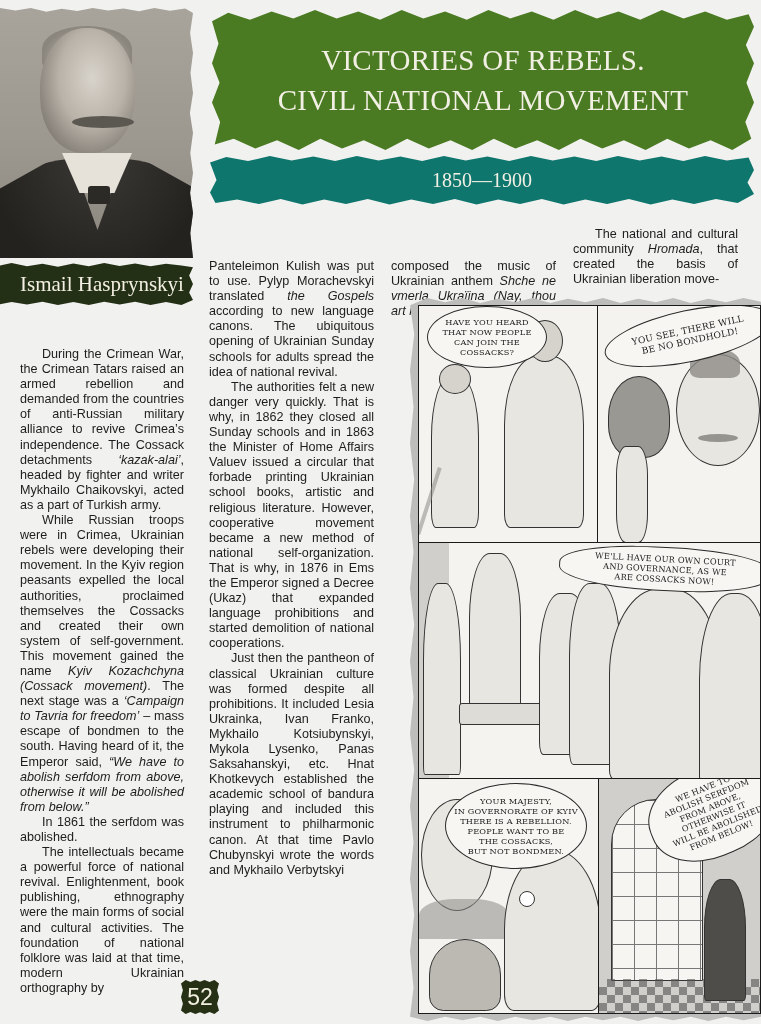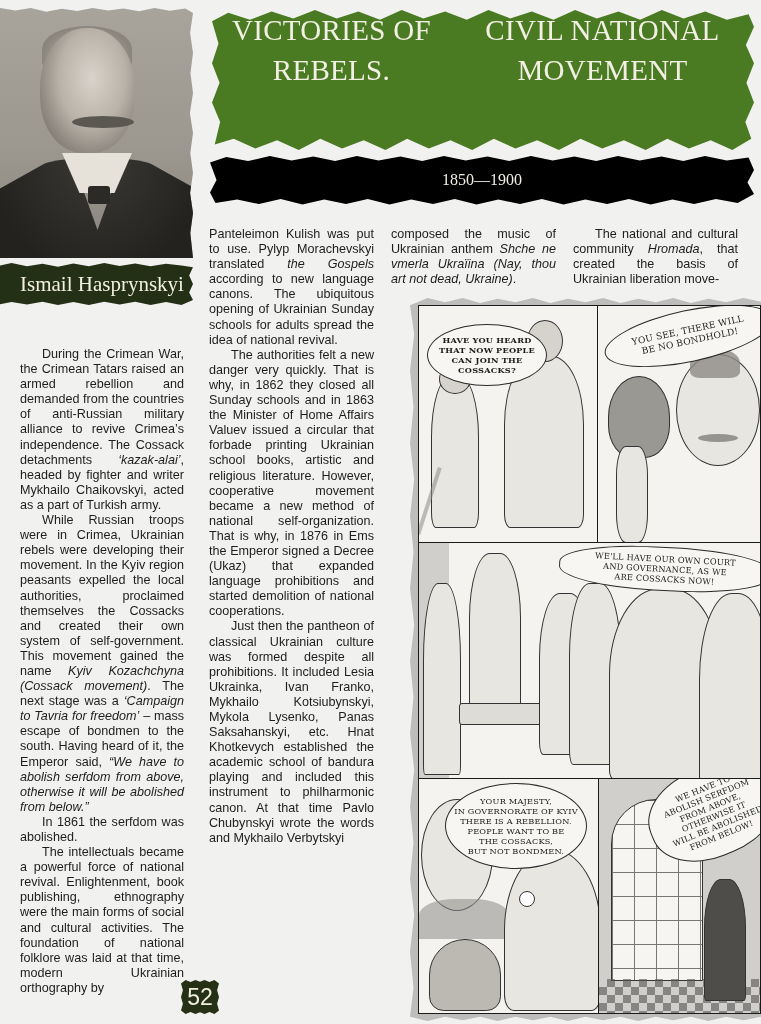--- a/index.html
+++ b/index.html
@@ -57,38 +57,38 @@
   }
 
   
   .title-banner {
     left: 212px; top: 10px; width: 542px; height: 140px;
     background: #4a7a21;
     clip-path: polygon(0 8%, 3% 2%, 7% 7%, 11% 1%, 15% 6%, 19% 0, 23% 6%, 27% 1%, 31% 7%, 35% 0, 39% 6%, 43% 1%, 47% 7%, 51% 0, 55% 6%, 59% 1%, 63% 7%, 67% 0, 71% 6%, 75% 1%, 79% 7%, 83% 0, 87% 6%, 91% 1%, 95% 7%, 99% 3%, 100% 12%, 98.5% 25%, 100% 38%, 98.6% 52%, 100% 66%, 98.4% 80%, 99.5% 92%, 96% 100%, 92% 93%, 88% 99%, 84% 92%, 80% 100%, 76% 93%, 72% 99%, 68% 92%, 64% 100%, 60% 93%, 56% 99%, 52% 92%, 48% 100%, 44% 93%, 40% 99%, 36% 92%, 32% 100%, 28% 93%, 24% 99%, 20% 92%, 16% 100%, 12% 93%, 8% 99%, 4% 92%, 0.5% 96%, 1.5% 80%, 0 66%, 1.4% 52%, 0 38%, 1.2% 24%);
     color: #f2f0e4;
     font-family: "Liberation Serif", serif;
     text-align: center; font-size: 29px; line-height: 40px; letter-spacing: 0.3px;
-    display: flex; flex-direction: row; justify-content: center;
+    display: flex; flex-direction: column; justify-content: center;
   }
   .date-banner {
     left: 210px; top: 155px; width: 544px; height: 50px;
-    background: #000000;
+    background: #0f766e;
     clip-path: polygon(0 15%, 3% 4%, 7% 12%, 11% 2%, 15% 11%, 19% 3%, 23% 12%, 27% 2%, 31% 11%, 35% 3%, 39% 12%, 43% 2%, 47% 11%, 51% 3%, 55% 12%, 59% 2%, 63% 11%, 67% 3%, 71% 12%, 75% 2%, 79% 11%, 83% 3%, 87% 12%, 91% 2%, 95% 11%, 99% 5%, 100% 30%, 98.8% 55%, 100% 78%, 97% 96%, 93% 88%, 89% 98%, 85% 89%, 81% 99%, 77% 88%, 73% 98%, 69% 89%, 65% 99%, 61% 88%, 57% 98%, 53% 89%, 49% 99%, 45% 88%, 41% 98%, 37% 89%, 33% 99%, 29% 88%, 25% 98%, 21% 89%, 17% 99%, 13% 88%, 9% 98%, 5% 89%, 1% 96%, 0 75%, 1.2% 50%);
     color: #f2f0e4;
-    font-family: "Liberation Serif", serif; font-size: 16px;
+    font-family: "Liberation Serif", serif; font-size: 20px;
     display: flex; align-items: center; justify-content: center;
   }
 
   
   .col {
     font-size: 12.6px; line-height: 15.1px; text-align: justify;
     hyphens: manual;
   }
   .col p { margin: 0; text-indent: 22px; }
-  .col p.noindent { text-indent: 0; }
+  .col p.noindent { text-indent: 0; margin-top: 32px; }
   .col em { font-style: italic; }
   .col1 { left: 20px; top: 321px; width: 164px; margin-top: 26px; }
   .col2 { left: 209px; top: 227px; width: 165px; }
   .col3 { left: 391px; top: 227px; width: 165px; }
   .col4 { left: 573px; top: 227px; width: 165px; }
 
   
   .page-num {
     left: 181px; top: 980px; width: 38px; height: 34px;
     background: #253015;
@@ -115,21 +115,21 @@
 
   .bubble {
     position: absolute; background: #f7f6f3; border: 1px solid #2a2a2a;
     border-radius: 50%;
     font-family: "DejaVu Serif", serif; font-size: 8.2px; line-height: 10px;
     text-align: center; color: #1c1c1c;
     display: flex; flex-direction: column; justify-content: center; align-items: center;
     letter-spacing: 0.2px;
   }
   .bubble span { display: block; white-space: nowrap; }
-  .b1 { left: 8px; top: 18px; width: 118px; height: 60px; font-weight: bold; }
+  .b1 { left: 8px; top: 0; width: 118px; height: 60px; }
   .b2 { left: 5px; top: 4px; width: 170px; height: 50px; transform: rotate(-12deg); font-size: 9px; line-height: 11px; }
   .b3 { left: 140px; top: 4px; width: 210px; height: 42px; transform: rotate(3deg); border-radius: 45%; }
   .b4 { left: 52px; top: 4px; width: 140px; height: 84px; transform: translateX(-26px); }
   .b5 { left: 48px; top: -12px; width: 128px; height: 88px; transform: rotate(-22deg); border-radius: 46%; }
 
   
   .fig { position: absolute; border: 1.2px solid #333; background: #e8e6e1; }
   .shade { position: absolute; background: #8d8b86; opacity: 0.55; }
 </style>
 </head>

